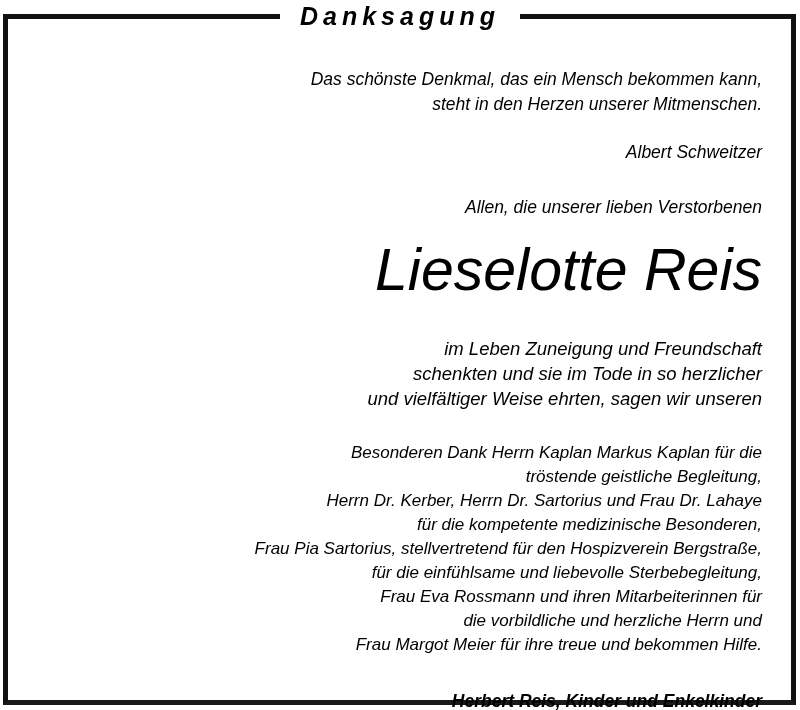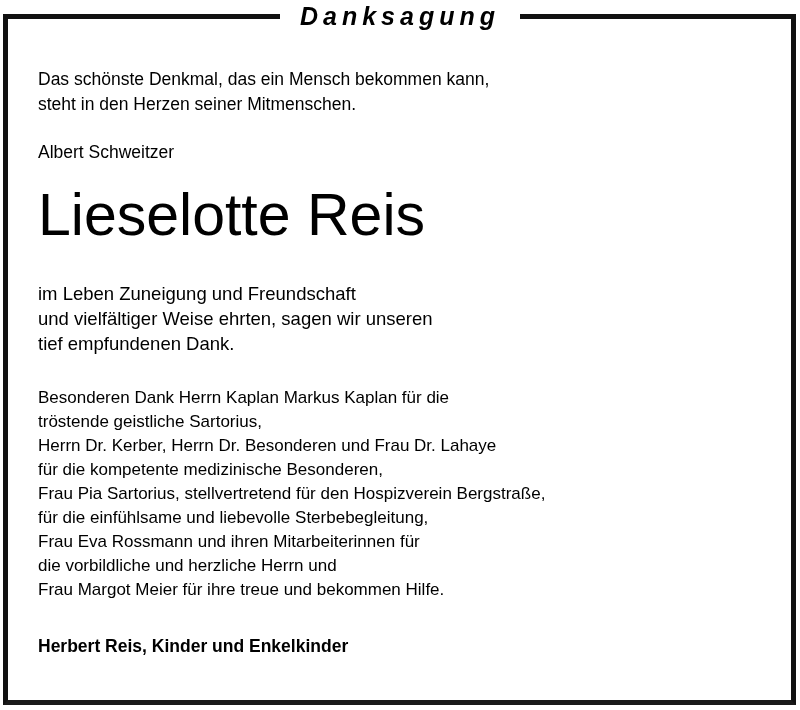--- a/index.html
+++ b/index.html
@@ -73,21 +73,22 @@
 
   
   .content {
     position: absolute;
     left: 8px;
     top: 19px;
     width: 784px;
     height: 676px;
     box-sizing: border-box;
     padding: 48px 30px 12px 30px;
-    text-align: left;
+    text-align: right;
+    font-style: italic;
   }
 
   .quote {
     font-size: 17.5px;
     line-height: 25px;
     margin: 0;
   }
 
   .attribution {
     font-size: 17.5px;
@@ -141,38 +142,41 @@
   <div class="frame-inner-hint"></div>
 
   <div class="headline-wrap">
     <div class="headline">Danksagung</div>
   </div>
 
   <div class="content">
 
     <p class="quote">
       <span class="line">Das schönste Denkmal, das ein Mensch bekommen kann,</span>
-      <span class="line">steht in den Herzen seiner Mitmenschen.</span>
+      <span class="line">steht in den Herzen unserer Mitmenschen.</span>
     </p>
 
     <p class="attribution">Albert Schweitzer</p>
 
+    <p class="dedication">
+      <span class="line">Allen, die unserer lieben Verstorbenen</span>
+    </p>
 
     <p class="deceased-name">Lieselotte Reis</p>
 
     <p class="tribute">
       <span class="line">im Leben Zuneigung und Freundschaft</span>
+      <span class="line">schenkten und sie im Tode in so herzlicher</span>
       <span class="line">und vielfältiger Weise ehrten, sagen wir unseren</span>
-      <span class="line">tief empfundenen Dank.</span>
     </p>
 
     <p class="thanks">
       <span class="line">Besonderen Dank Herrn Kaplan Markus Kaplan für die</span>
-      <span class="line">tröstende geistliche Sartorius,</span>
-      <span class="line">Herrn Dr. Kerber, Herrn Dr. Besonderen und Frau Dr. Lahaye</span>
+      <span class="line">tröstende geistliche Begleitung,</span>
+      <span class="line">Herrn Dr. Kerber, Herrn Dr. Sartorius und Frau Dr. Lahaye</span>
       <span class="line">für die kompetente medizinische Besonderen,</span>
       <span class="line">Frau Pia Sartorius, stellvertretend für den Hospizverein Bergstraße,</span>
       <span class="line">für die einfühlsame und liebevolle Sterbebegleitung,</span>
       <span class="line">Frau Eva Rossmann und ihren Mitarbeiterinnen für</span>
       <span class="line">die vorbildliche und herzliche Herrn und</span>
       <span class="line">Frau Margot Meier für ihre treue und bekommen Hilfe.</span>
     </p>
 
     <p class="survivors">Herbert Reis, Kinder und Enkelkinder</p>
 

